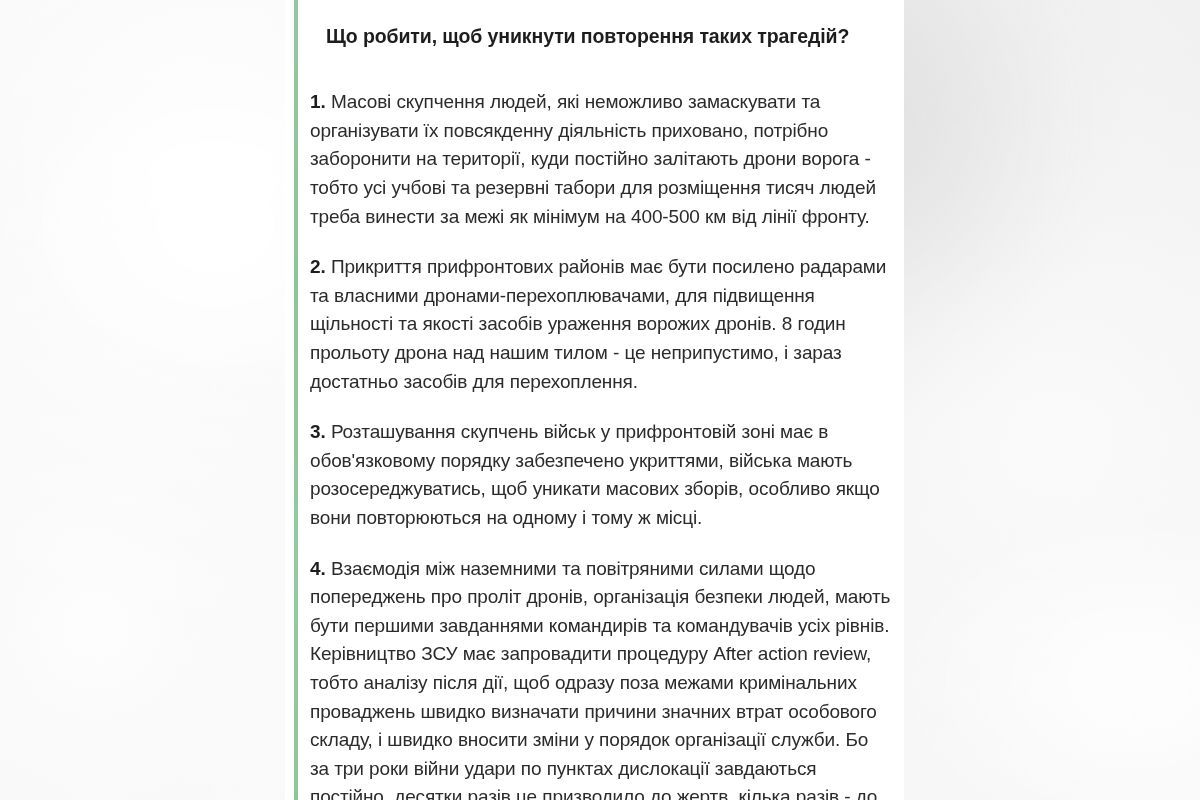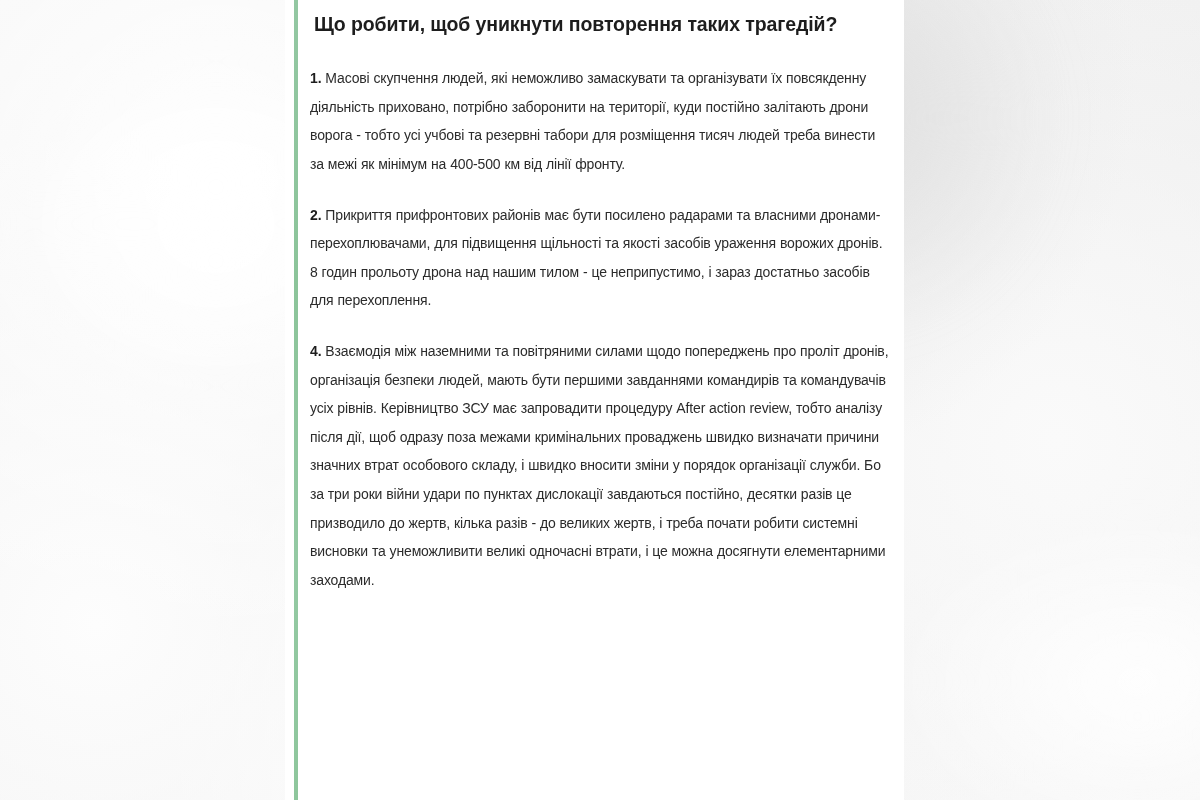--- a/index.html
+++ b/index.html
@@ -66,33 +66,33 @@
   .article-body {
     position: absolute;
     left: 25px;
     top: 0;
     width: 588px;
     padding-right: 6px;
     box-sizing: border-box;
   }
 
   .article-heading {
-    margin: 4px;
+    margin: 16px;
     padding: 6px 0 0 0;
     font-size: 19.5px;
     font-weight: bold;
     line-height: 1.45;
     color: #1d1d1d;
     letter-spacing: -0.1px;
   }
 
   .article-para {
     margin: 0;
     padding-top: 22px;
-    font-size: 14px;
+    font-size: 19px;
     line-height: 28.6px;
     color: #2b2b2b;
     letter-spacing: -0.15px;
     word-spacing: 0.2px;
   }
   .article-para .num {
     font-weight: bold;
     color: #1d1d1d;
   }
 </style>
@@ -110,20 +110,23 @@
       <h2 class="article-heading">Що робити, щоб уникнути повторення таких трагедій?</h2>
 
       <p class="article-para">
         <span class="num">1.</span><span> Масові скупчення людей, які неможливо замаскувати та організувати їх повсякденну діяльність приховано, потрібно заборонити на території, куди постійно залітають дрони ворога - тобто усі учбові та резервні табори для розміщення тисяч людей треба винести за межі як мінімум на 400-500 км від лінії фронту.</span>
       </p>
 
       <p class="article-para">
         <span class="num">2.</span><span> Прикриття прифронтових районів має бути посилено радарами та власними дронами-перехоплювачами, для підвищення щільності та якості засобів ураження ворожих дронів. 8 годин прольоту дрона над нашим тилом - це неприпустимо, і зараз достатньо засобів для перехоплення.</span>
       </p>
 
+      <p class="article-para">
+        <span class="num">3.</span><span> Розташування скупчень військ у прифронтовій зоні має в обов'язковому порядку забезпечено укриттями, війська мають розосереджуватись, щоб уникати масових зборів, особливо якщо вони повторюються на одному і тому ж місці.</span>
+      </p>
 
       <p class="article-para">
         <span class="num">4.</span><span> Взаємодія між наземними та повітряними силами щодо попереджень про проліт дронів, організація безпеки людей, мають бути першими завданнями командирів та командувачів усіх рівнів. Керівництво ЗСУ має запровадити процедуру After action review, тобто аналізу після дії, щоб одразу поза межами кримінальних проваджень швидко визначати причини значних втрат особового складу, і швидко вносити зміни у порядок організації служби. Бо за три роки війни удари по пунктах дислокації завдаються постійно, десятки разів це призводило до жертв, кілька разів - до великих жертв, і треба почати робити системні висновки та унеможливити великі одночасні втрати, і це можна досягнути елементарними заходами.</span>
       </p>
 
     </div>
   </div>
 </div>
 
 </body></html>

